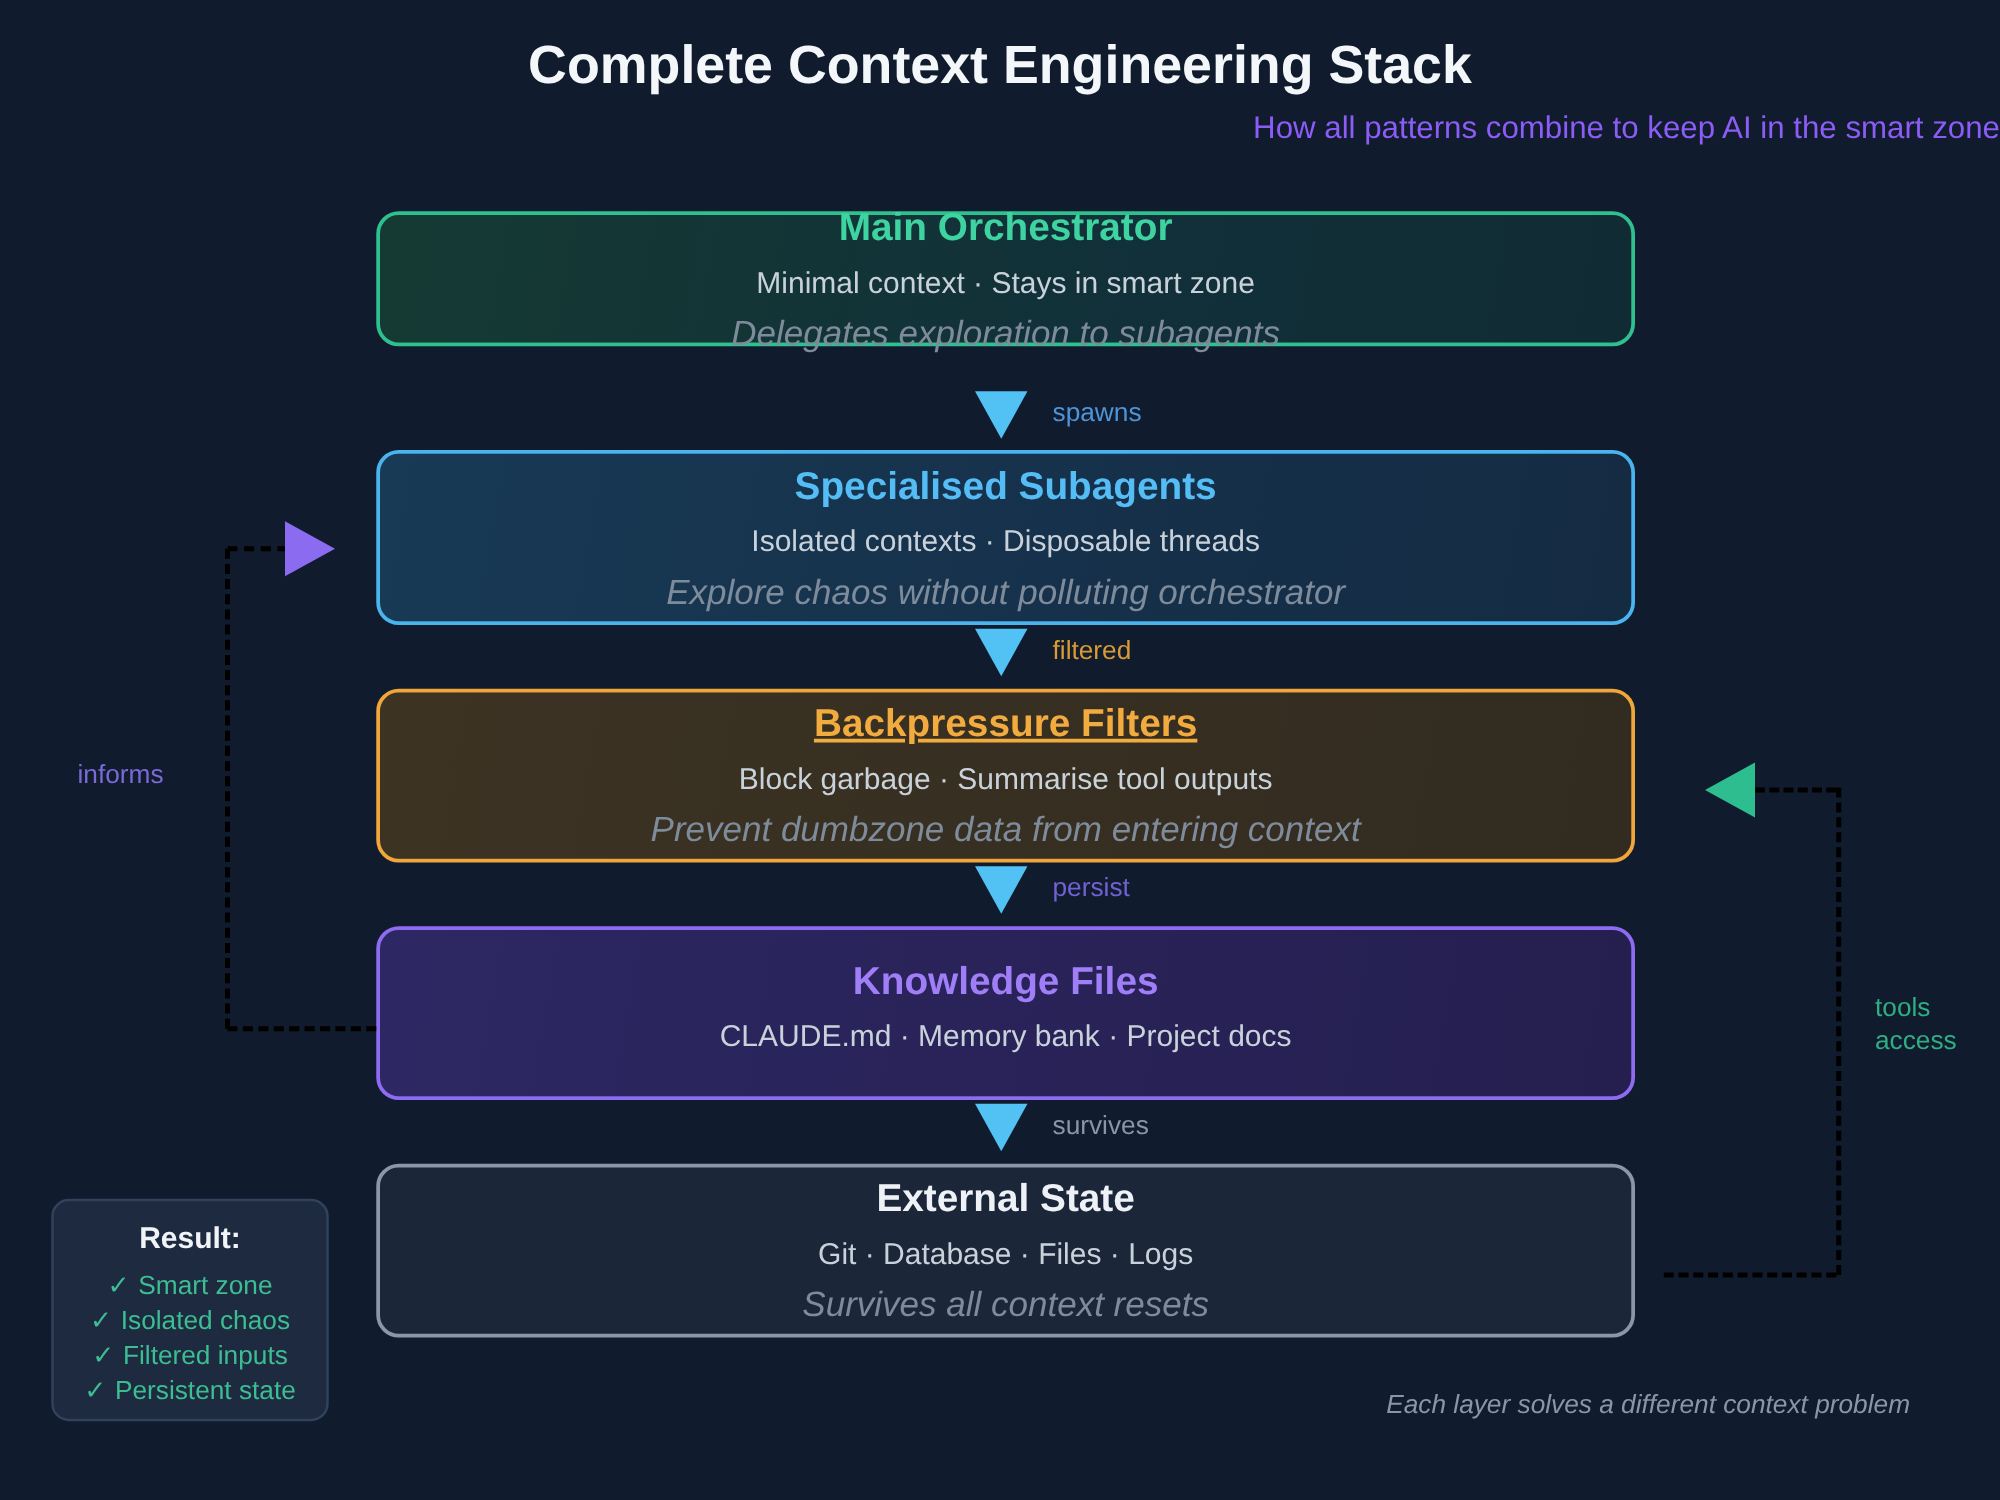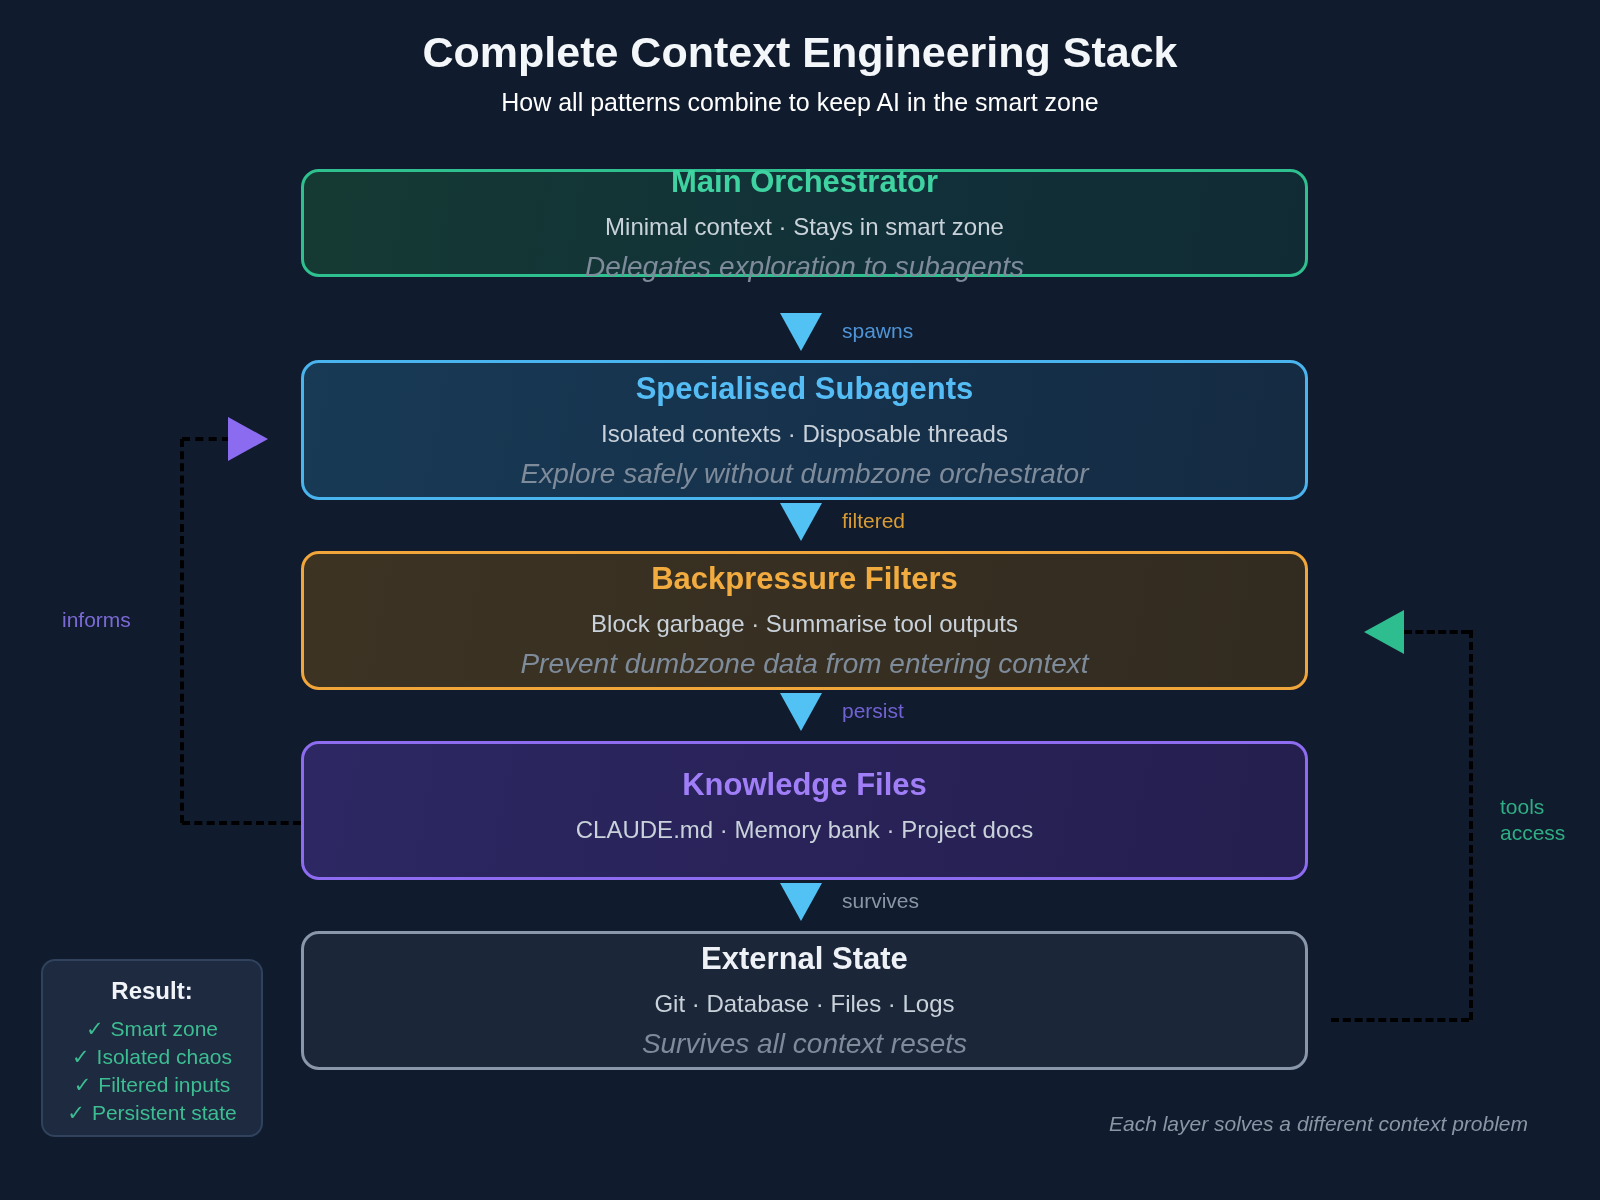--- a/index.html
+++ b/index.html
@@ -7,40 +7,40 @@
     position:relative; width:1600px; height:1200px;
     background:#101b2d; overflow:hidden;
     font-family:"Liberation Sans", sans-serif;
   }
   .page-title {
     position:absolute; top:28px; left:0; width:100%;
     text-align:center; font-size:43px; font-weight:bold; color:#f4f7fa;
   }
   .page-subtitle {
     position:absolute; top:88px; left:0; width:100%;
-    text-align:center; font-size:25px; color:#ffffff;
+    text-align:right; font-size:25px; color:#8b5cf6;
   }
   .layer-box {
     position:absolute; left:301px; width:1007px; box-sizing:border-box;
     border:3px solid; border-radius:18px;
     display:flex; flex-direction:column; align-items:center; justify-content:center;
     text-align:center;
   }
   .box-orchestrator { top:169px; height:108px; border-color:#2fc08f;
     background:linear-gradient(100deg,#153a33 0%,#113039 60%,#112b34 100%); }
   .box-subagents { top:360px; height:140px; border-color:#4ab4ee;
     background:linear-gradient(100deg,#183a55 0%,#16304a 60%,#142b42 100%); }
   .box-backpressure { top:551px; height:139px; border-color:#f0a63a;
     background:linear-gradient(100deg,#3c3323 0%,#362e21 60%,#322b20 100%); }
   .box-knowledge { top:741px; height:139px; border-color:#8e6cf2;
     background:linear-gradient(100deg,#2d2763 0%,#282257 60%,#241f4e 100%); }
   .box-external { top:931px; height:139px; border-color:#8a97ab;
     background:#1b2639;text-align:center; }
   .box-title { font-size:31px; font-weight:bold; margin-bottom:13px; }
-  .t-green{ color:#3ed3a0; } .t-blue{ color:#55bdf5; } .t-orange{ color:#f2ab3e; }
+  .t-green{ color:#3ed3a0; } .t-blue{ color:#55bdf5; } .t-orange{ color:#f2ab3e;text-decoration:underline; }
   .t-purple{ color:#a07ef7; } .t-white{ color:#eef2f7; }
   .box-summary { font-size:24px; color:#c9d2da; margin-bottom:10px; }
   .box-detail { font-size:28px; font-style:italic; color:#7e8b9a; }
 
   .flow-arrow {
     position:absolute; left:780px; width:0; height:0;
     border-left:21px solid transparent; border-right:21px solid transparent;
     border-top:38px solid #52c2f5;
   }
   .fa-1{ top:313px; } .fa-2{ top:503px; } .fa-3{ top:693px; } .fa-4{ top:883px; }
@@ -100,21 +100,21 @@
 
   <div class="layer-box box-orchestrator">
     <div class="box-title t-green">Main Orchestrator</div>
     <div class="box-summary">Minimal context · Stays in smart zone</div>
     <div class="box-detail">Delegates exploration to subagents</div>
   </div>
 
   <div class="layer-box box-subagents">
     <div class="box-title t-blue">Specialised Subagents</div>
     <div class="box-summary">Isolated contexts · Disposable threads</div>
-    <div class="box-detail">Explore safely without dumbzone orchestrator</div>
+    <div class="box-detail">Explore chaos without polluting orchestrator</div>
   </div>
 
   <div class="layer-box box-backpressure">
     <div class="box-title t-orange">Backpressure Filters</div>
     <div class="box-summary">Block garbage · Summarise tool outputs</div>
     <div class="box-detail">Prevent dumbzone data from entering context</div>
   </div>
 
   <div class="layer-box box-knowledge">
     <div class="box-title t-purple">Knowledge Files</div>

